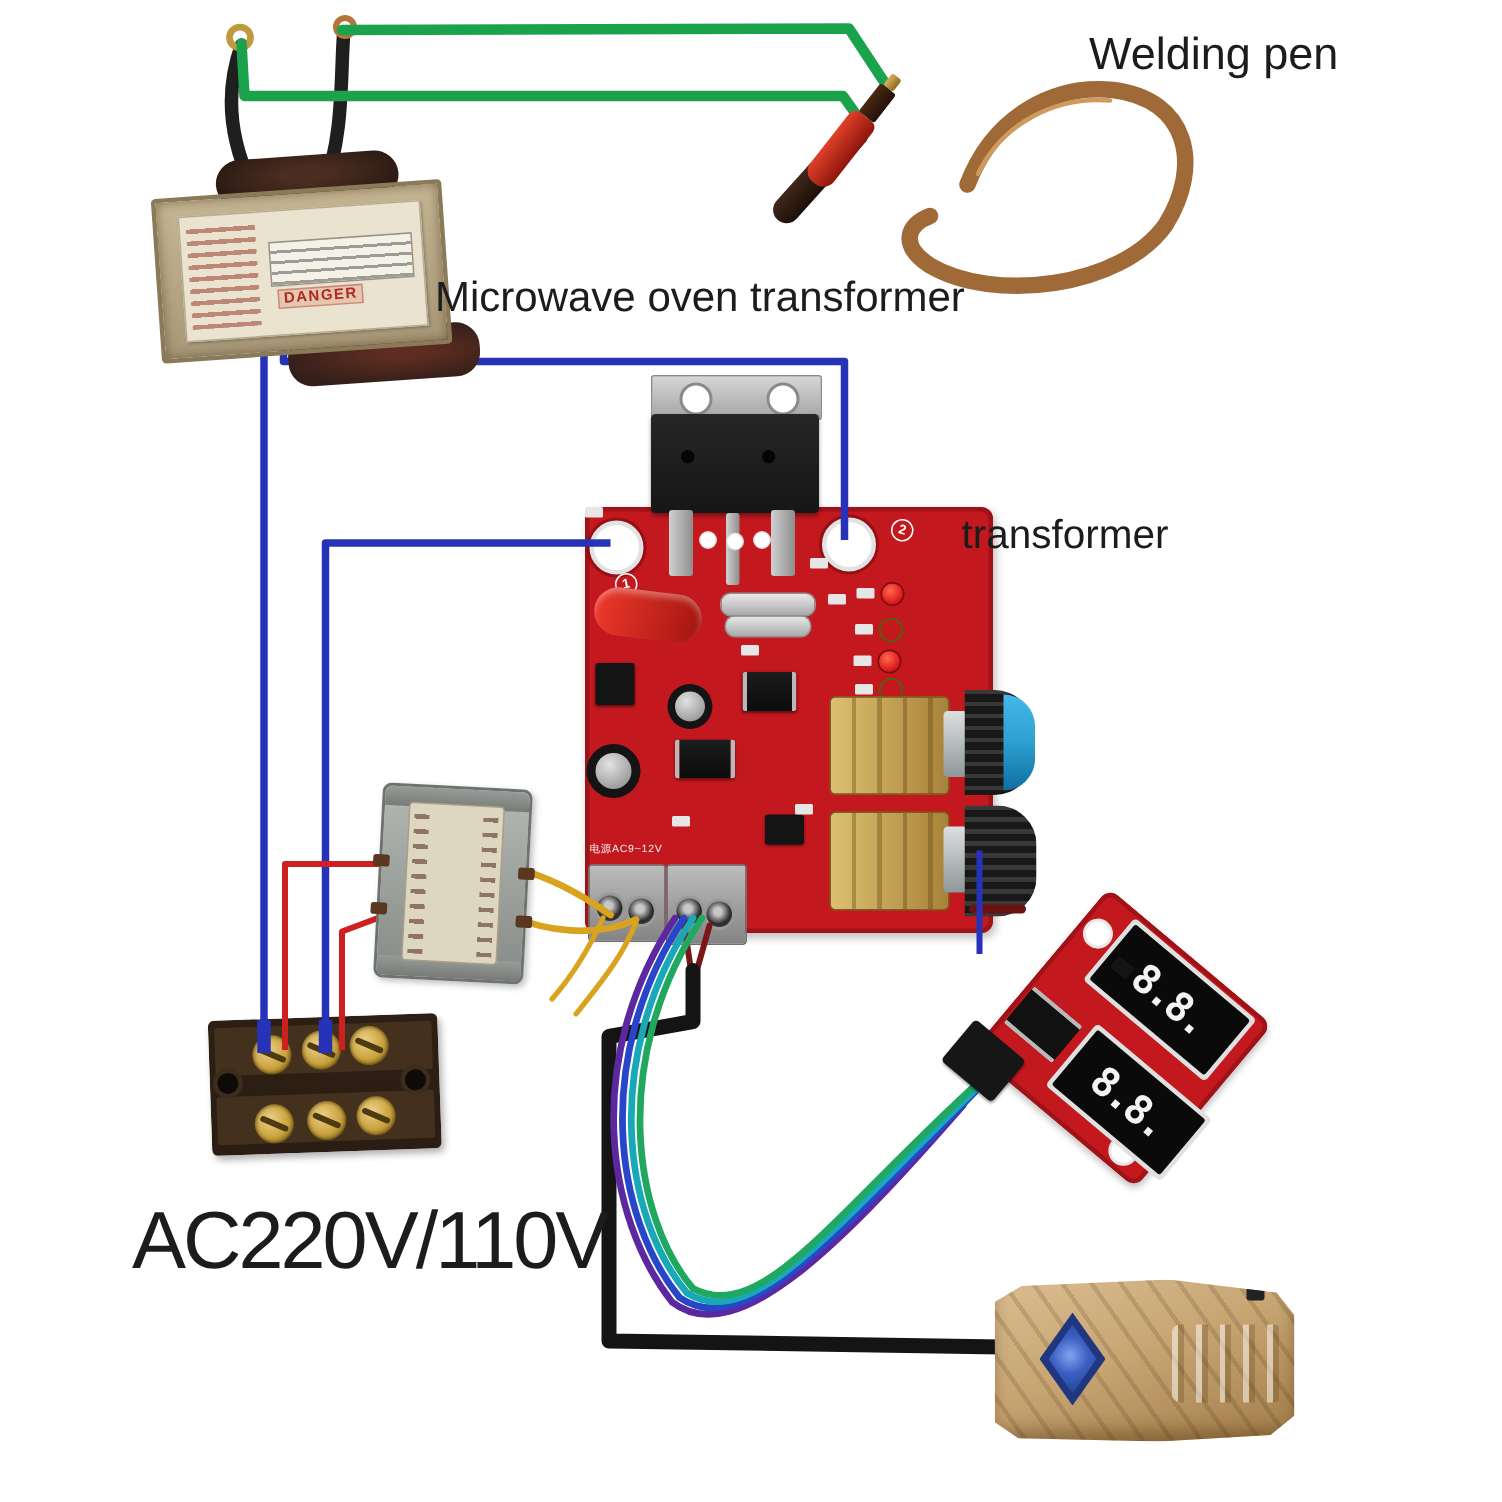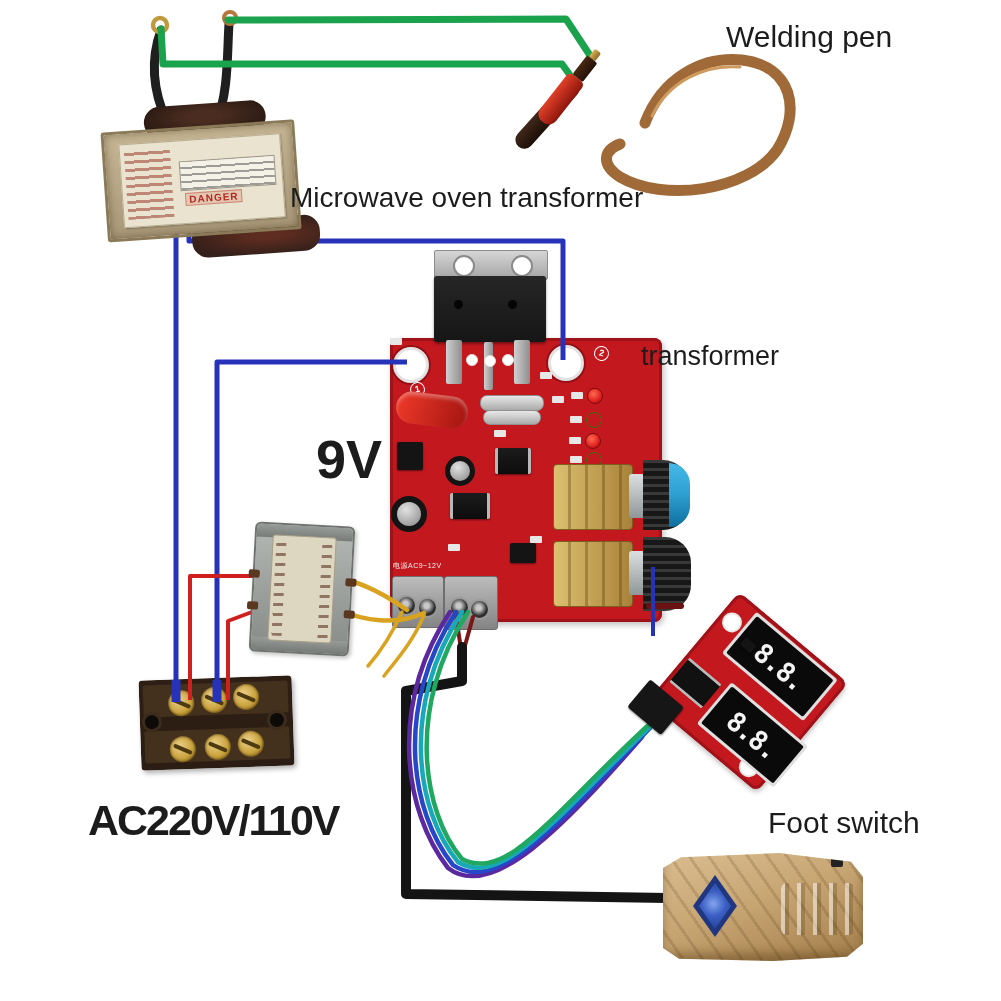--- a/index.html
+++ b/index.html
@@ -327,16 +327,14 @@
         <div class="diamond-in"></div>
       </div>
       <div class="ribs" style="left:118px;top:30px;width:74px;height:52px"></div>
       <div class="heel-tab" style="left:168px;top:2px;width:12px;height:12px"></div>
     </div>
   </div>
 
   <div class="lbl" style="left:726px;top:20px;font-size:30px">Welding pen</div>
   <div class="lbl" style="left:290px;top:182px;font-size:28px">Microwave oven transformer</div>
   <div class="lbl" style="left:641px;top:341px;font-size:27px">transformer</div>
-  <div class="lbl" style="left:316px;top:428px;font-size:54px;font-weight:600">9V</div>
-  <div class="lbl" style="left:88px;top:796px;font-size:43px;font-weight:700;letter-spacing:-2px">AC220V/110V</div>
-  <div class="lbl" style="left:768px;top:806px;font-size:30px">Foot switch</div>
+  <div class="lbl" style="left:88px;top:796px;font-size:54px;font-weight:400;letter-spacing:-2px">AC220V/110V</div>
 </div>
 
 </body></html>

